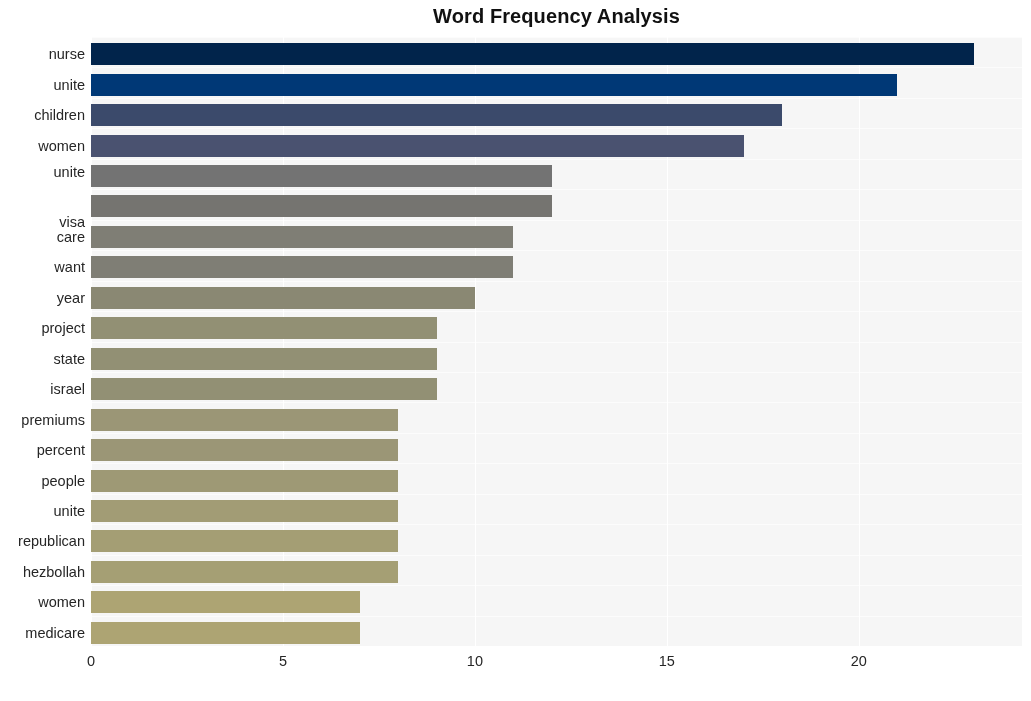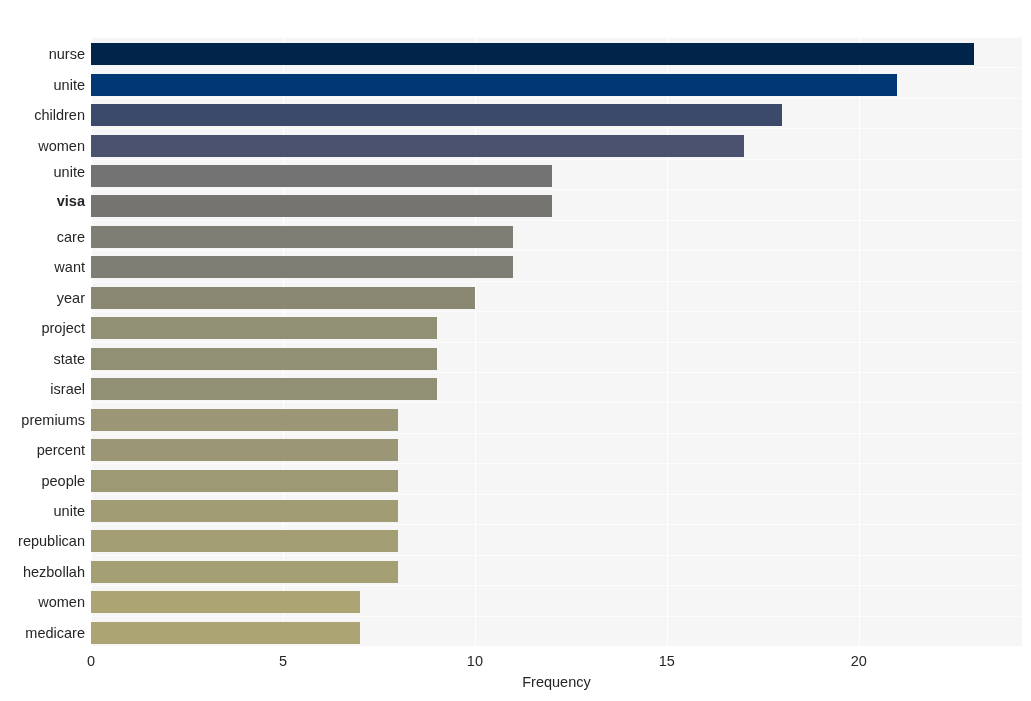--- a/index.html
+++ b/index.html
@@ -118,20 +118,21 @@
     font-size: 14.5px;
     color: #262626;
     white-space: nowrap;
   }
 </style>
 </head>
 <body>
 
 <div id="figure">
 
+  <div id="chart-title">Word Frequency Analysis</div>
 
   <div id="plot-area">
       <div class="hgrid" style="top: 0px;"></div>
       <div class="hgrid" style="top: 30px;"></div>
       <div class="hgrid" style="top: 61px;"></div>
       <div class="hgrid" style="top: 91px;"></div>
       <div class="hgrid" style="top: 122px;"></div>
       <div class="hgrid" style="top: 152px;"></div>
       <div class="hgrid" style="top: 183px;"></div>
       <div class="hgrid" style="top: 213px;"></div>
@@ -173,21 +174,21 @@
       <div class="bar" title="biden: 7" style="top: 554.325px; width: 269px; background: rgb(173, 164, 115);"></div>
       <div class="bar" title="medicare: 7" style="top: 584.775px; width: 269px; background: rgb(173, 164, 115);"></div>
     </div>
 
   <div id="y-axis">
       <div class="ytick-label" style="top: 10.225px;">nurse</div>
       <div class="ytick-label" style="top: 40.675px;">unite</div>
       <div class="ytick-label" style="top: 71.125px;">children</div>
       <div class="ytick-label" style="top: 101.575px;">women</div>
       <div class="ytick-label" style="top: 128px; padding-left: 24px;">unite</div>
-      <div class="ytick-label" style="top: 157px; font-weight: bold;">visa</div>
+      <div class="ytick-label" style="top: 178px;">visa</div>
       <div class="ytick-label" style="top: 192.925px;">care</div>
       <div class="ytick-label" style="top: 223.375px;">want</div>
       <div class="ytick-label" style="top: 253.825px;">year</div>
       <div class="ytick-label" style="top: 284.275px;">project</div>
       <div class="ytick-label" style="top: 314.725px;">state</div>
       <div class="ytick-label" style="top: 345.175px;">israel</div>
       <div class="ytick-label" style="top: 375.625px;">premiums</div>
       <div class="ytick-label" style="top: 406.075px;">percent</div>
       <div class="ytick-label" style="top: 436.525px;">people</div>
       <div class="ytick-label" style="top: 466.975px;">unite</div>
@@ -198,15 +199,14 @@
     </div>
 
   <div id="x-axis">
       <div class="xtick-label" style="left: 0px;">0</div>
       <div class="xtick-label" style="left: 191.959px;">5</div>
       <div class="xtick-label" style="left: 383.918px;">10</div>
       <div class="xtick-label" style="left: 575.876px; text-align: right;">15</div>
       <div class="xtick-label" style="left: 767.835px;">20</div>
     </div>
 
-  <div id="x-axis-title">Frequency</div>
 
 </div>
 
 </body></html>

